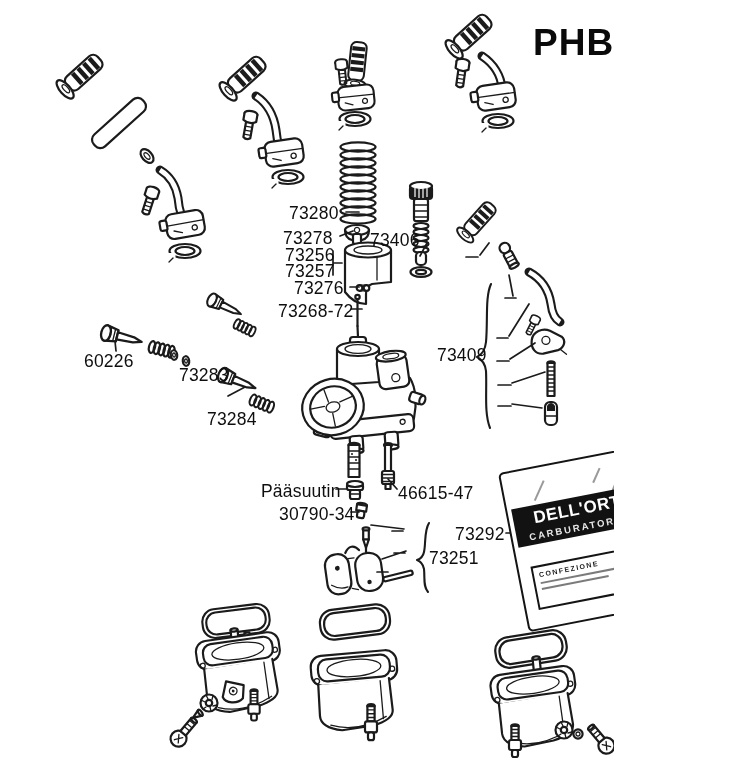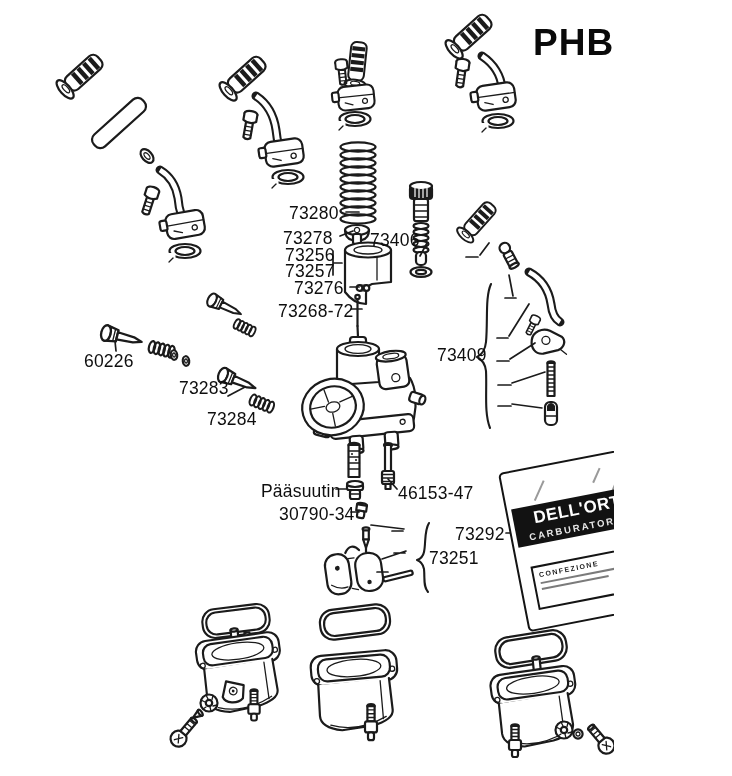--- a/index.html
+++ b/index.html
@@ -465,25 +465,25 @@
 
 <div class="ptitle">PHBN</div>
 <div class="plabel" style="left:289px;top:203px">73280</div>
 <div class="plabel" style="left:283px;top:228px">73278</div>
 <div class="plabel" style="left:370px;top:230px">73406</div>
 <div class="plabel" style="left:285px;top:245px">73256</div>
 <div class="plabel" style="left:285px;top:261px">73257</div>
 <div class="plabel" style="left:294px;top:278px">73276</div>
 <div class="plabel" style="left:278px;top:301px">73268-72</div>
 <div class="plabel" style="left:84px;top:351px">60226</div>
-<div class="plabel" style="left:179px;top:378px">73283</div>
+<div class="plabel" style="left:179px;top:365px">73283</div>
 <div class="plabel" style="left:207px;top:409px">73284</div>
 <div class="plabel" style="left:437px;top:345px">73409</div>
 <div class="plabel" style="left:261px;top:481px">Pääsuutin</div>
-<div class="plabel" style="left:398px;top:483px">46153-47</div>
+<div class="plabel" style="left:398px;top:483px">46615-47</div>
 <div class="plabel" style="left:279px;top:504px">30790-34</div>
 <div class="plabel" style="left:455px;top:524px">73292</div>
 <div class="plabel" style="left:429px;top:548px">73251</div>
 
 <div class="bag">
   <div class="fold1"></div>
   <div class="fold2"></div>
   <div class="fold3"></div>
   <div class="bag-band">
     <span class="bag-brand">DELL'ORTO</span>

